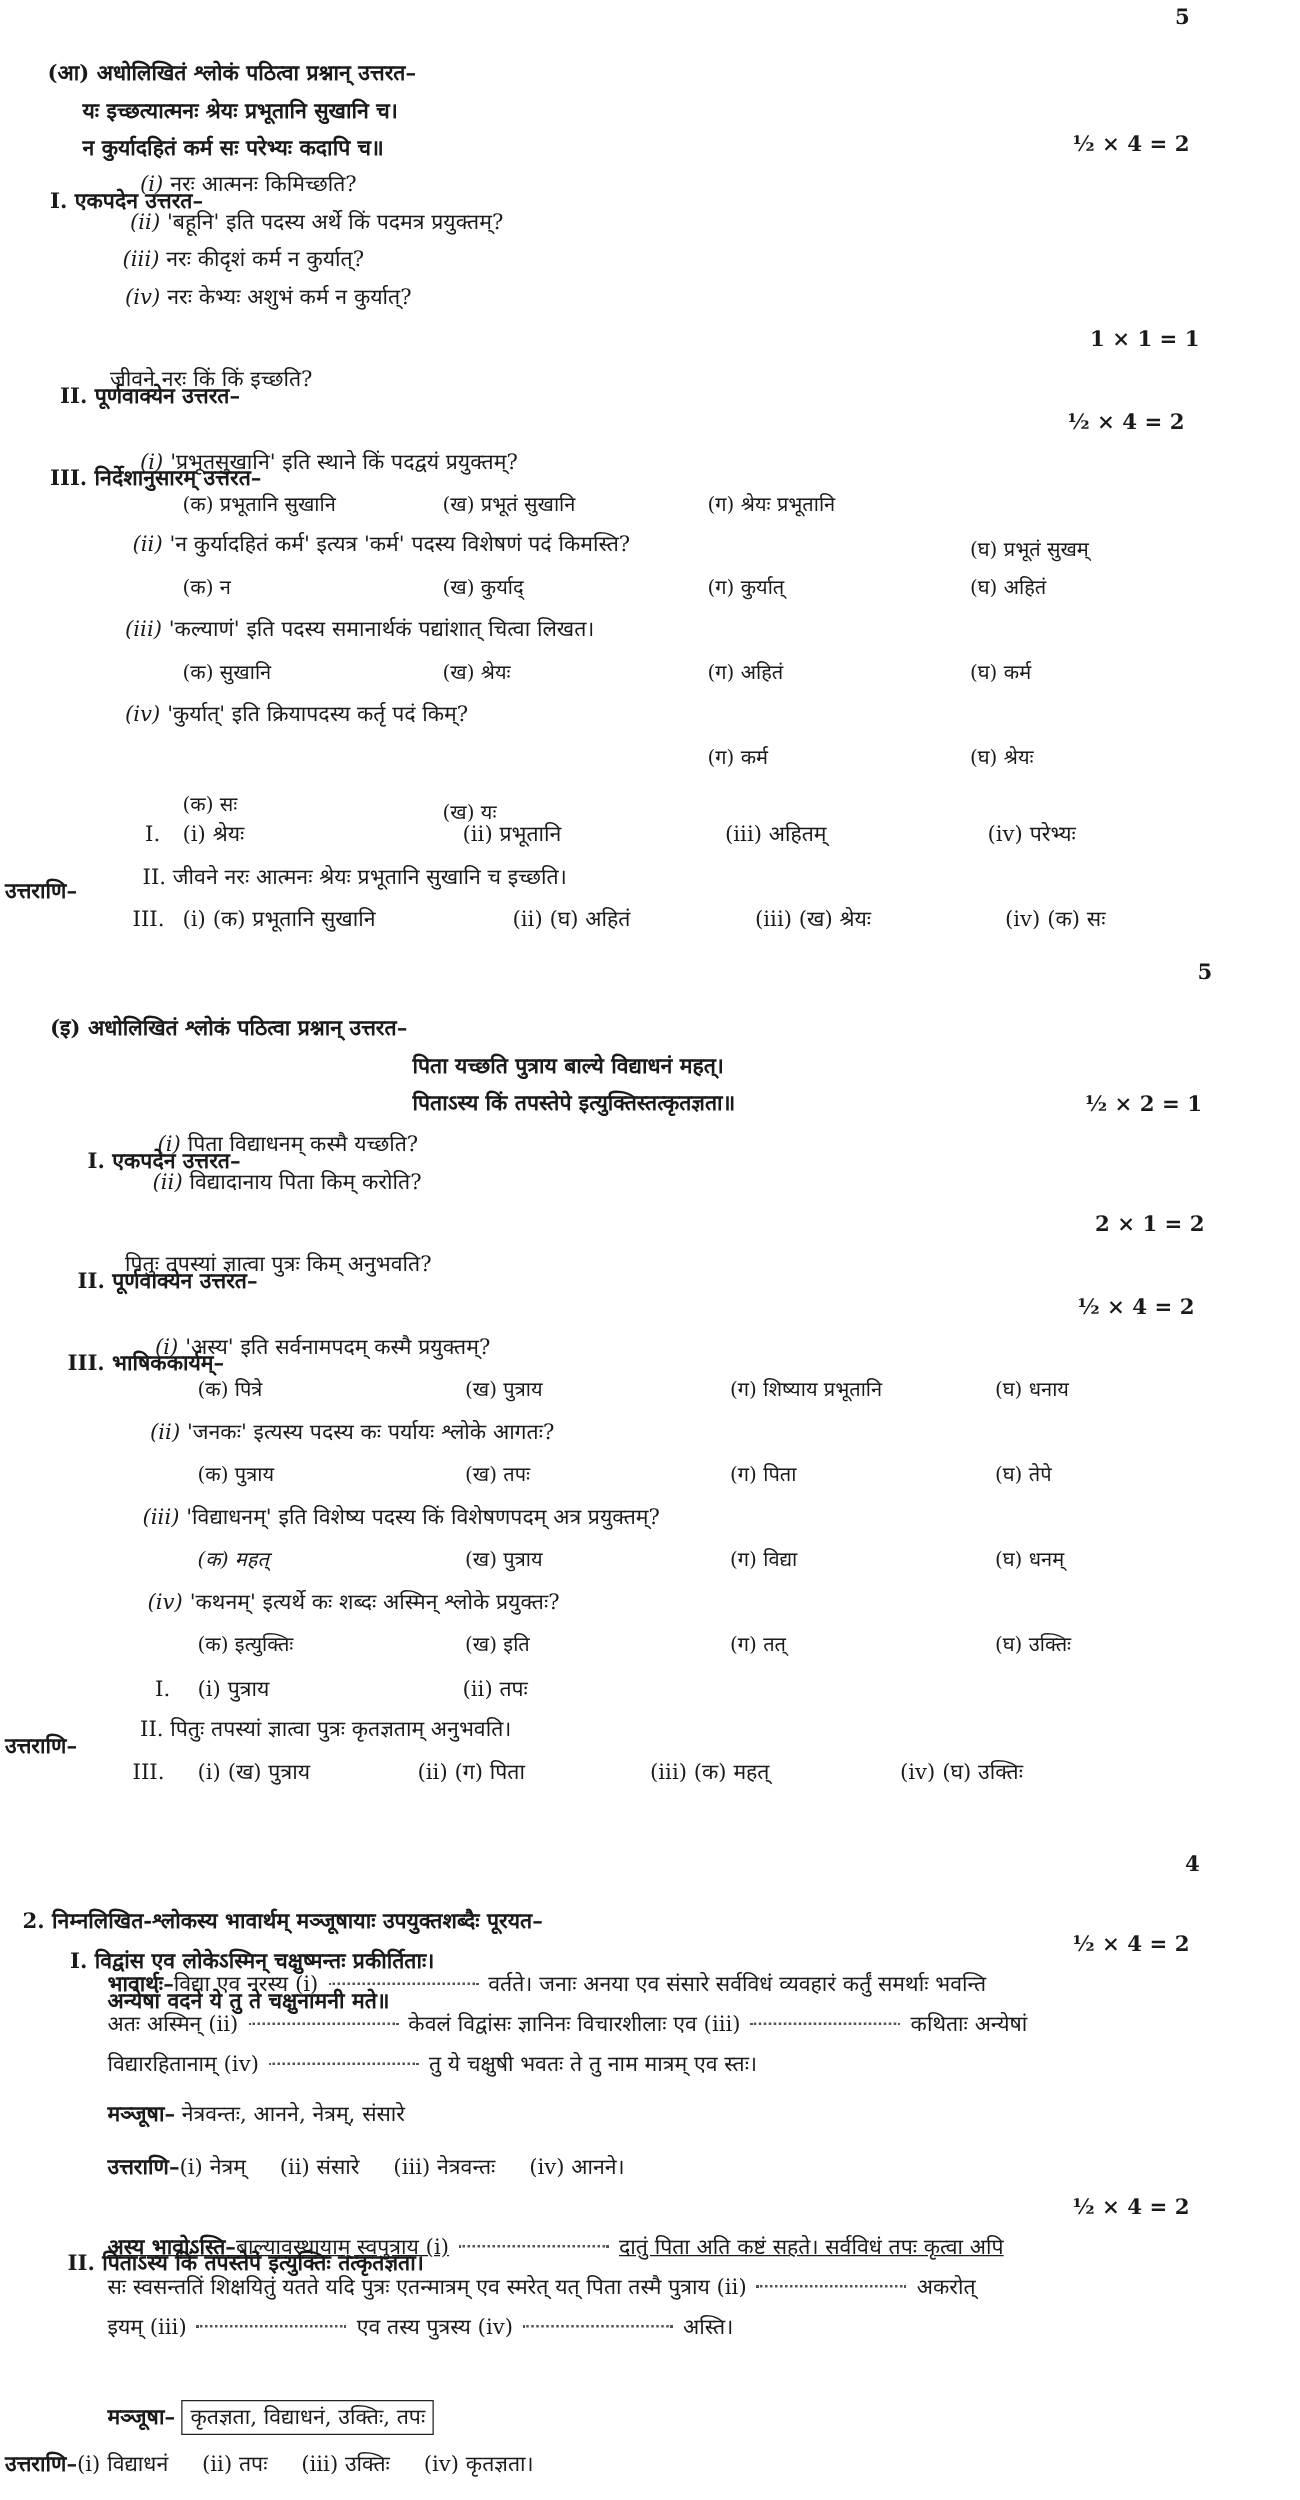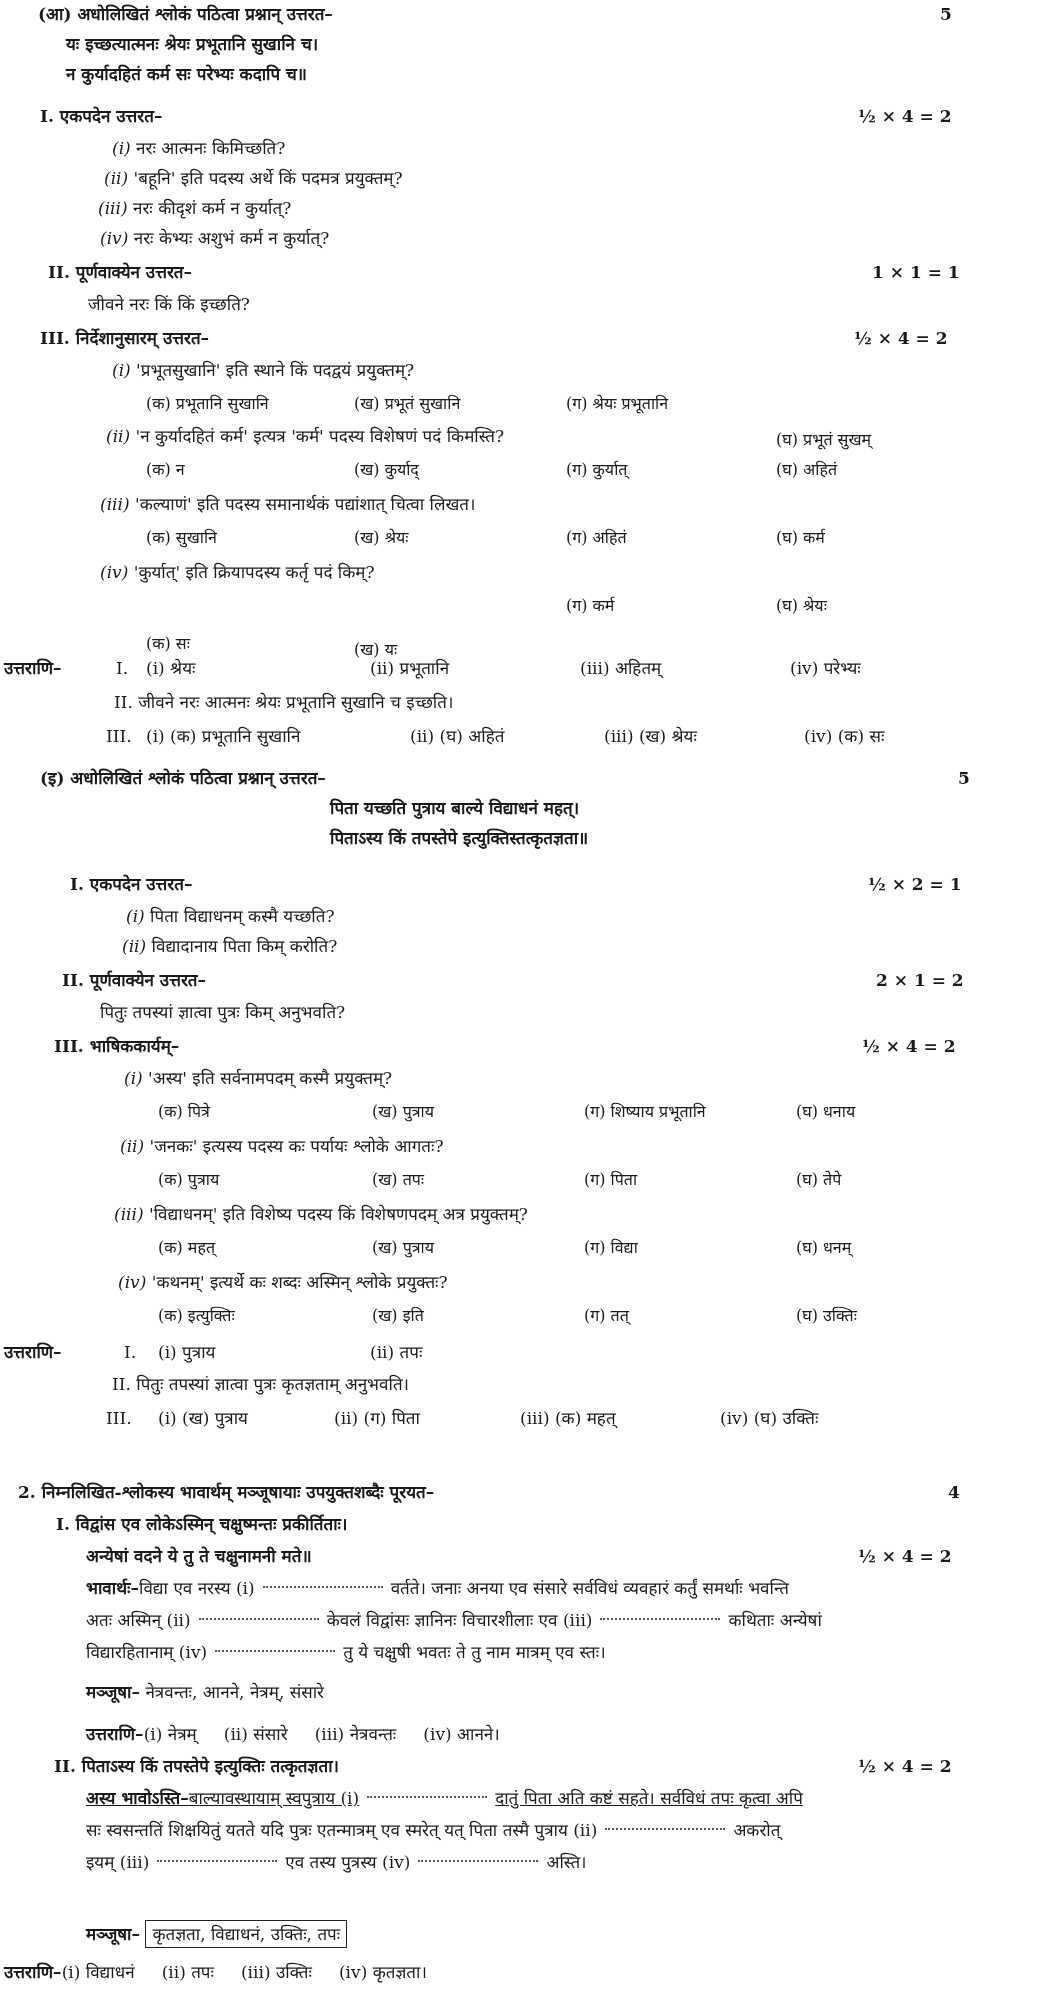--- a/index.html
+++ b/index.html
@@ -5,21 +5,21 @@
   html, body { margin: 0; padding: 0; background: #ffffff; }
   body {
     width: 1040px; height: 2000px; position: relative; overflow: hidden;
     font-family: "DejaVu Serif", "Liberation Serif", serif;
     color: #1a1a1a;
   }
   .ln {
     position: absolute; white-space: nowrap;
     font-size: 17px; line-height: 24px;
   }
-  .b { font-weight: bold; }
+  .b { font-weight: bold; margin-top: 45px; }
   .r { position: absolute; white-space: nowrap; font-family: "DejaVu Serif", "Liberation Serif", serif; font-weight: bold; font-size: 17px; line-height: 24px; }
   .i { font-style: italic; }
   .opt { position: absolute; white-space: nowrap; font-size: 16px; line-height: 24px; }
   .dots { display: inline-block; border-bottom: 2px dotted #555; width: 120px; height: 10px; margin: 0 8px; vertical-align: top; }
   .box { display: inline-block; border: 1.5px solid #222; padding: 1px 6px; }
 </style>
 </head>
 <body>
 
 <div class="ln b" style="left:38px;top:2px;">(आ) अधोलिखितं श्लोकं पठित्वा प्रश्नान् उत्तरत–</div>
@@ -101,21 +101,21 @@
 <div class="opt" style="left:584px;top:1100px;">(ग) शिष्याय प्रभूतानि</div>
 <div class="opt" style="left:796px;top:1100px;">(घ) धनाय</div>
 
 <div class="ln" style="left:120px;top:1134px;"><span class="i">(ii)</span> <span>'जनकः' इत्यस्य पदस्य कः पर्यायः श्लोके आगतः?</span></div>
 <div class="opt" style="left:158px;top:1168px;">(क) पुत्राय</div>
 <div class="opt" style="left:372px;top:1168px;">(ख) तपः</div>
 <div class="opt" style="left:584px;top:1168px;">(ग) पिता</div>
 <div class="opt" style="left:796px;top:1168px;">(घ) तेपे</div>
 
 <div class="ln" style="left:114px;top:1202px;"><span class="i">(iii)</span> <span>'विद्याधनम्' इति विशेष्य पदस्य किं विशेषणपदम् अत्र प्रयुक्तम्?</span></div>
-<div class="opt" style="left:158px;top:1236px;">(क) महत्</div>
+<div class="opt" style="left:158px;top:1236px;font-style:italic;">(क) महत्</div>
 <div class="opt" style="left:372px;top:1236px;">(ख) पुत्राय</div>
 <div class="opt" style="left:584px;top:1236px;">(ग) विद्या</div>
 <div class="opt" style="left:796px;top:1236px;">(घ) धनम्</div>
 
 <div class="ln" style="left:118px;top:1270px;"><span class="i">(iv)</span> <span>'कथनम्' इत्यर्थे कः शब्दः अस्मिन् श्लोके प्रयुक्तः?</span></div>
 <div class="opt" style="left:158px;top:1304px;">(क) इत्युक्तिः</div>
 <div class="opt" style="left:372px;top:1304px;">(ख) इति</div>
 <div class="opt" style="left:584px;top:1304px;">(ग) तत्</div>
 <div class="opt" style="left:796px;top:1304px;">(घ) उक्तिः</div>
 

